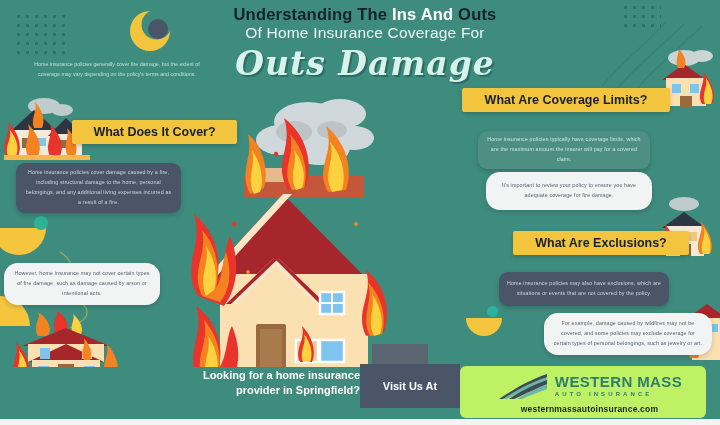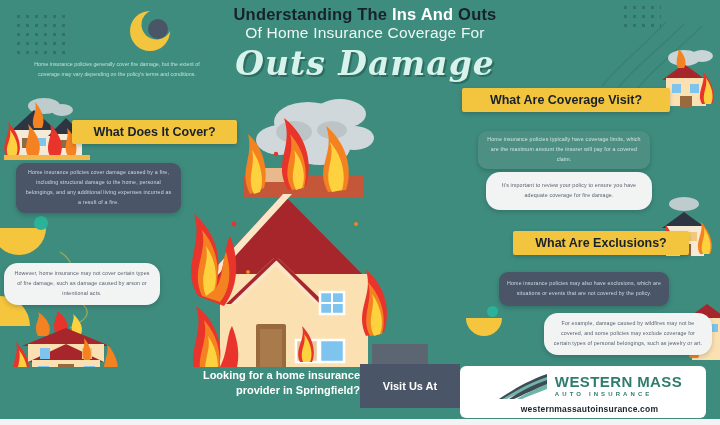--- a/index.html
+++ b/index.html
@@ -96,21 +96,21 @@
     text-align: right; line-height: 1.35;
   }
   .visit-box {
     position: absolute; z-index: 11;
     background: #4a5668; color: #ffffff;
     font-weight: bold; font-size: 11px;
     display: flex; align-items: center; justify-content: center;
   }
   .logo-box {
     position: absolute; z-index: 11;
-    background: #ffffff; border-radius: 6px;
+    background: #bef264; border-radius: 6px;
     display: flex; flex-direction: column;
     align-items: center; justify-content: center; padding-left: 13px;
   }
   .logo-row { display: flex; align-items: center; gap: 6px; }
   .logo-brand { line-height: 1; }
   .logo-brand .l1 {
     font-size: 15px; font-weight: bold; color: #2f7d6e; letter-spacing: .4px;
   }
   .logo-brand .l2 {
     font-size: 6px; font-weight: bold; color: #2f7d6e;
@@ -340,21 +340,21 @@
 
   <div class="card-dark tinytext" style="left:16px; top:163px; width:165px; height:50px;">
     <span>Home insurance policies cover damage caused by a fire, including structural damage to the home, personal belongings, and any additional living expenses incurred as a result of a fire.</span>
   </div>
 
   <div class="card-light tinytext" style="left:4px; top:263px; width:156px; height:42px;">
     <span>However, home insurance may not cover certain types of fire damage, such as damage caused by arson or intentional acts.</span>
   </div>
 
   <div class="banner" style="left:462px; top:88px; width:208px; height:24px; font-size:12.5px;">
-    <span>What Are Coverage Visit?</span>
+    <span>What Are Coverage Limits?</span>
   </div>
 
   <div class="card-dark tinytext" style="left:478px; top:131px; width:172px; height:38px; background:#4e8f83; color:#cfe6e0;">
     <span>Home insurance policies typically have coverage limits, which are the maximum amount the insurer will pay for a covered claim.</span>
   </div>
 
   <div class="card-light tinytext" style="left:486px; top:172px; width:166px; height:38px;">
     <span>It's important to review your policy to ensure you have adequate coverage for fire damage.</span>
   </div>
 

